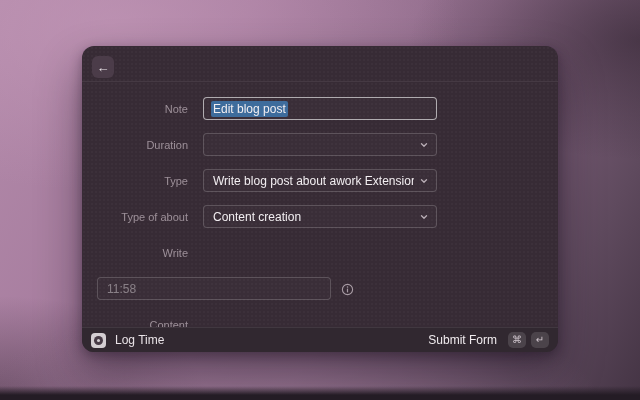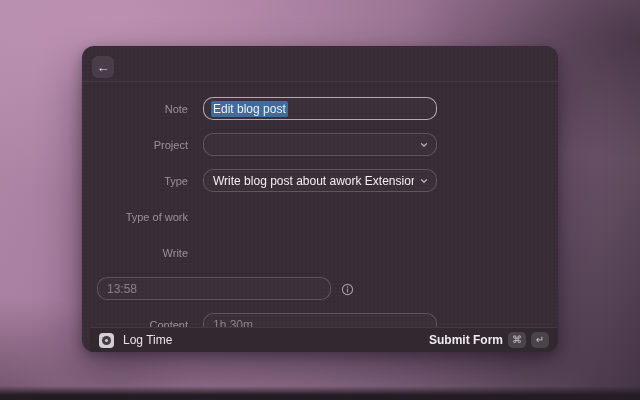--- a/index.html
+++ b/index.html
@@ -43,58 +43,58 @@
 
   
   .form { position: absolute; top: 37px; left: 0; right: 0; bottom: 0; padding-top: 14px; }
   .row { display: flex; align-items: center; height: 23px; margin-bottom: 13px; }
   .label {
     width: 106px; flex: 0 0 106px; text-align: right;
     color: #9d9099; font-size: 11px; padding-top: 1px;
   }
   .field {
     position: relative; margin-left: 15px; width: 234px; height: 23px;
-    border: 1px solid rgba(255,255,255,0.18); border-radius: 10px;
+    border: 1px solid rgba(255,255,255,0.18); border-radius: 4px;
     display: flex; align-items: center; padding: 0 22px 0 9px;
     background: rgba(255,255,255,0.015);
   }
   .field.focused { border-color: rgba(255,255,255,0.6); }
   .val {
     color: #f2eef1; font-size: 12px; white-space: nowrap; overflow: hidden;
   }
   .val.selected { background: #3e6c9c; border-radius: 2px; padding: 1px 2px; margin-left: -2px; }
   .val.muted { color: rgba(242,238,241,0.42); }
 
   .chevron { position: absolute; right: 8px; top: 7px; width: 8px; height: 8px; }
   .chevron svg { display: block; }
   .cal-icon { position: absolute; right: 8px; top: 4px; width: 13px; height: 13px; }
   .info-icon {
     margin-left: 10px; width: 13px; height: 13px; flex: 0 0 13px;
     color: #a79aa3;
   }
 
   
   .win-footer {
-    position: absolute; left: 8px; right: 0; bottom: 0; height: 25px;
+    position: absolute; left: 0; right: 0; bottom: 0; height: 25px;
     background: #312830;
     border-top: 1px solid rgba(255,255,255,0.08);
     display: flex; align-items: center; padding: 0 9px;
   }
   .app-icon {
     width: 15px; height: 15px; border-radius: 4px; background: #d4ced2;
     display: flex; align-items: center; justify-content: center; margin-right: 9px;
   }
   .app-icon .donut {
     width: 9px; height: 9px; border-radius: 50%; background: #473a45;
     display: flex; align-items: center; justify-content: center;
   }
   .app-icon .hole { width: 3px; height: 3px; border-radius: 50%; background: #d4ced2; }
   .footer-title { color: #e9e3e7; font-size: 12px; }
   .footer-right { margin-left: auto; display: flex; align-items: center; gap: 5px; }
-  .submit-label { color: #f0ebee; font-size: 12px; font-weight: bold; margin-right: 0; }
+  .submit-label { color: #f0ebee; font-size: 12px; font-weight: normal; margin-right: 6px; }
   .key {
     min-width: 18px; height: 16px; padding: 0 3px; border-radius: 5px;
     background: rgba(255,255,255,0.13); color: #cfc4cc;
     display: flex; align-items: center; justify-content: center;
     font-size: 10px; line-height: 1;
   }
 </style>
 </head>
 <body>
 
@@ -109,21 +109,21 @@
   <div class="form">
 
     <div class="row">
       <div class="label">Note</div>
       <div class="field focused">
         <span class="val selected">Edit blog post</span>
       </div>
     </div>
 
     <div class="row">
-      <div class="label">Project</div>
+      <div class="label">Duration</div>
       <div class="field">
         <span class="chevron">
           <svg width="8" height="8" viewBox="0 0 8 8">
               <polyline points="1.5,2.8 4,5.3 6.5,2.8" fill="none" stroke="#b9aeb6" stroke-width="1.3" stroke-linecap="round" stroke-linejoin="round"></polyline>
             </svg>
         </span>
       </div>
     </div>
 
     <div class="row">
@@ -132,45 +132,50 @@
         <span class="val">Write blog post about awork Extension for Raycast</span>
         <span class="chevron">
           <svg width="8" height="8" viewBox="0 0 8 8">
               <polyline points="1.5,2.8 4,5.3 6.5,2.8" fill="none" stroke="#b9aeb6" stroke-width="1.3" stroke-linecap="round" stroke-linejoin="round"></polyline>
             </svg>
         </span>
       </div>
     </div>
 
     <div class="row">
-      <div class="label">Type of work</div>
+      <div class="label">Type of about</div>
+      <div class="field">
+        <span class="val">Content creation</span>
+        <span class="chevron">
+          <svg width="8" height="8" viewBox="0 0 8 8">
+              <polyline points="1.5,2.8 4,5.3 6.5,2.8" fill="none" stroke="#b9aeb6" stroke-width="1.3" stroke-linecap="round" stroke-linejoin="round"></polyline>
+            </svg>
+        </span>
+      </div>
     </div>
 
     <div class="row">
       <div class="label">Write</div>
     </div>
 
     <div class="row">
       <div class="field">
-        <span class="val muted">13:58</span>
+        <span class="val muted">11:58</span>
       </div>
       <span class="info-icon">
         <svg width="13" height="13" viewBox="0 0 13 13">
             <circle cx="6.5" cy="6.5" r="5.1" fill="none" stroke="#a79aa3" stroke-width="1.1"></circle>
             <circle cx="6.5" cy="3.9" r="0.75" fill="#a79aa3"></circle>
             <rect x="5.9" y="5.4" width="1.2" height="4" rx="0.6" fill="#a79aa3"></rect>
           </svg>
       </span>
     </div>
 
     <div class="row">
       <div class="label">Content</div>
-      <div class="field">
-        <span class="val muted">1h 30m</span>
-      </div>
     </div>
 
   </div>
 
   <div class="win-footer">
     <span class="app-icon">
       <span class="donut">
           <span class="hole"></span>
         </span>
     </span>

